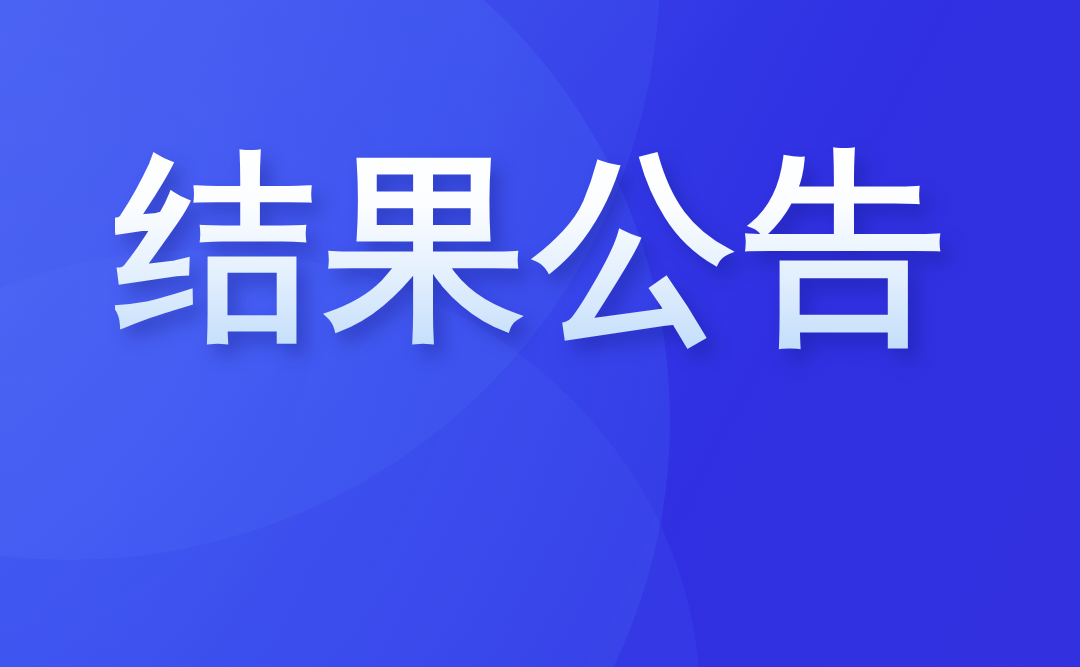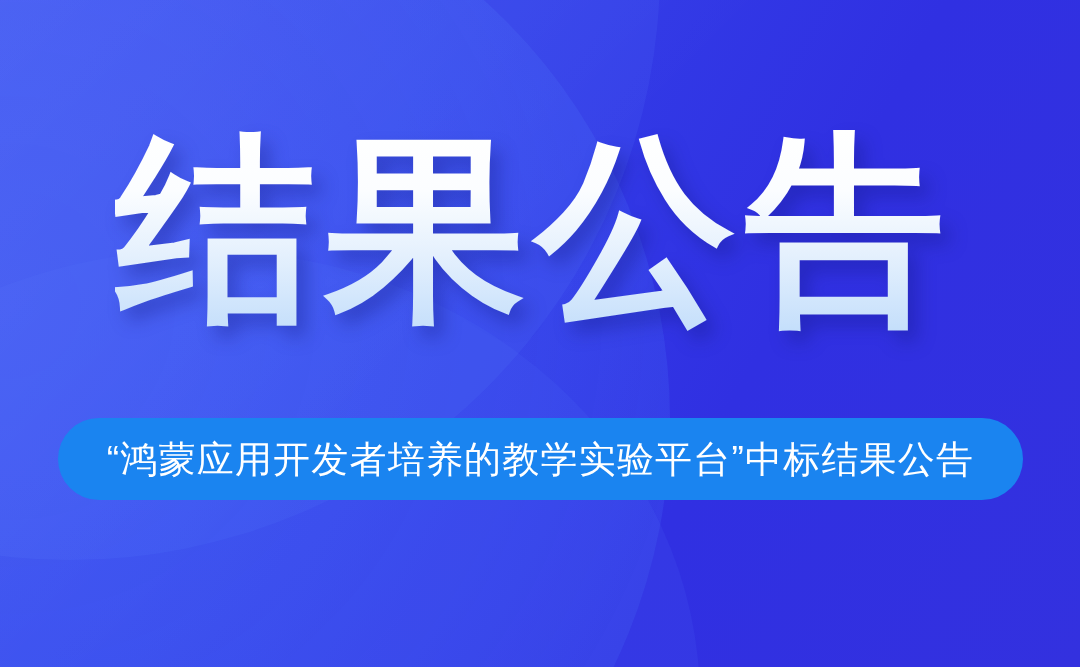--- a/index.html
+++ b/index.html
@@ -63,27 +63,27 @@
   
   .headline-wrap {
     position: absolute;
     left: 0;
     top: 130px;
     width: 1080px;
     text-align: center;
   }
   .headline {
     display: inline-block;
-    font-family: Liberation Serif, serif;
+    font-family: Liberation Sans, sans-serif;
     font-weight: bold;
     font-size: 200px;
     line-height: 1.02;
     letter-spacing: 10px;
     padding-right: 10px;
-    margin: 0;
+    margin: 16px;
     background-image: linear-gradient(180deg, #ffffff 0%, #fbfdff 30%, #e4f0fd 62%, #c3defb 100%);
     -webkit-background-clip: text;
     background-clip: text;
     color: transparent;
     -webkit-text-fill-color: transparent;
     filter: drop-shadow(9px 11px 9px rgba(16,22,120,0.33));
     white-space: nowrap;
   }
 
   
@@ -117,17 +117,14 @@
 
   <div class="deco-ellipse-main"></div>
   <div class="deco-arc-top"></div>
   <div class="deco-arc-bottom"></div>
   <div class="deco-sheen"></div>
 
   <div class="headline-wrap">
     <h1 class="headline">结果公告</h1>
   </div>
 
-  <div class="subtitle-pill">
-    <span class="subtitle-text">“鸿蒙应用开发者培养的教学实验平台”中标结果公告</span>
-  </div>
 
 </div>
 
 </body></html>

